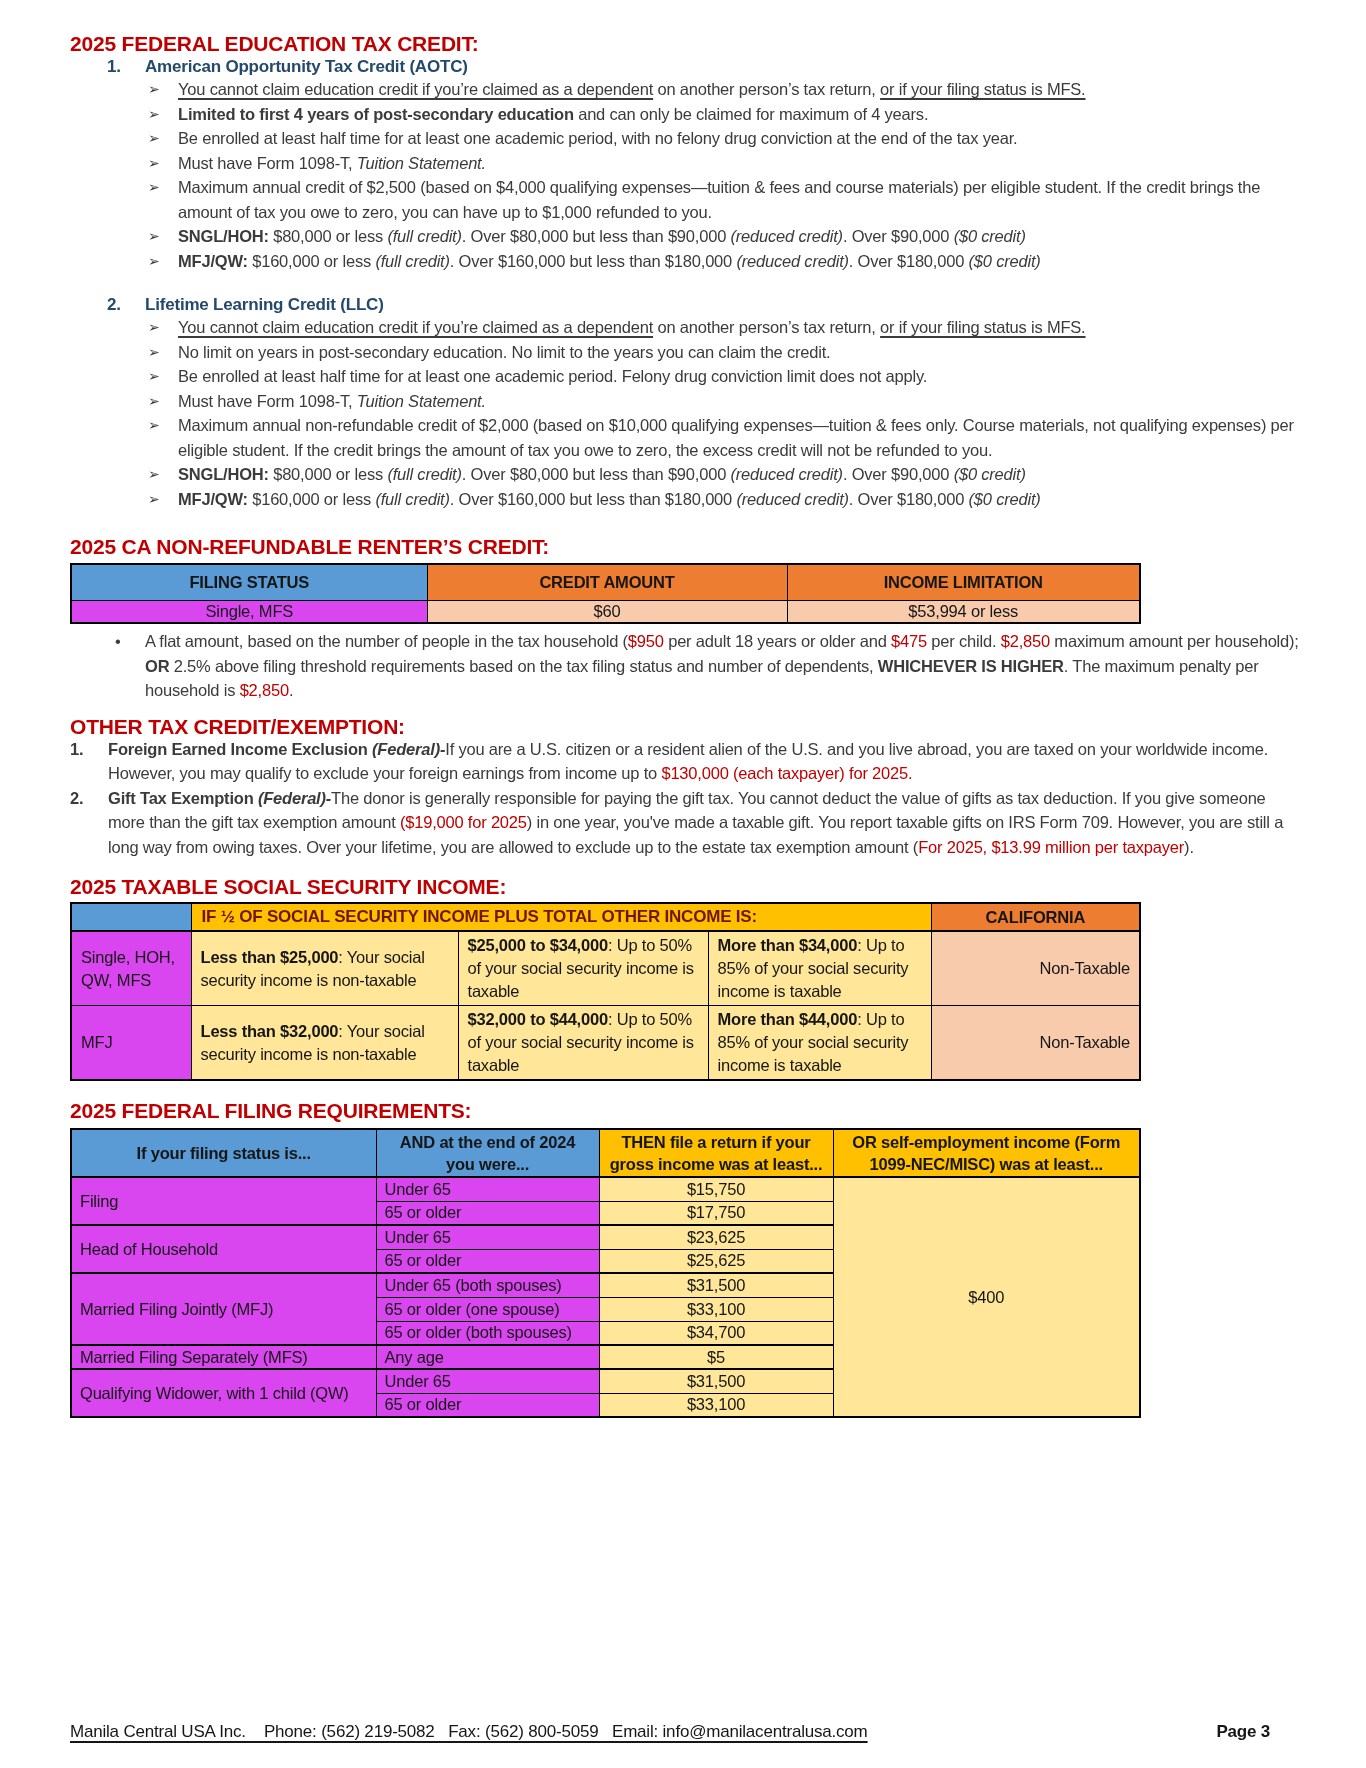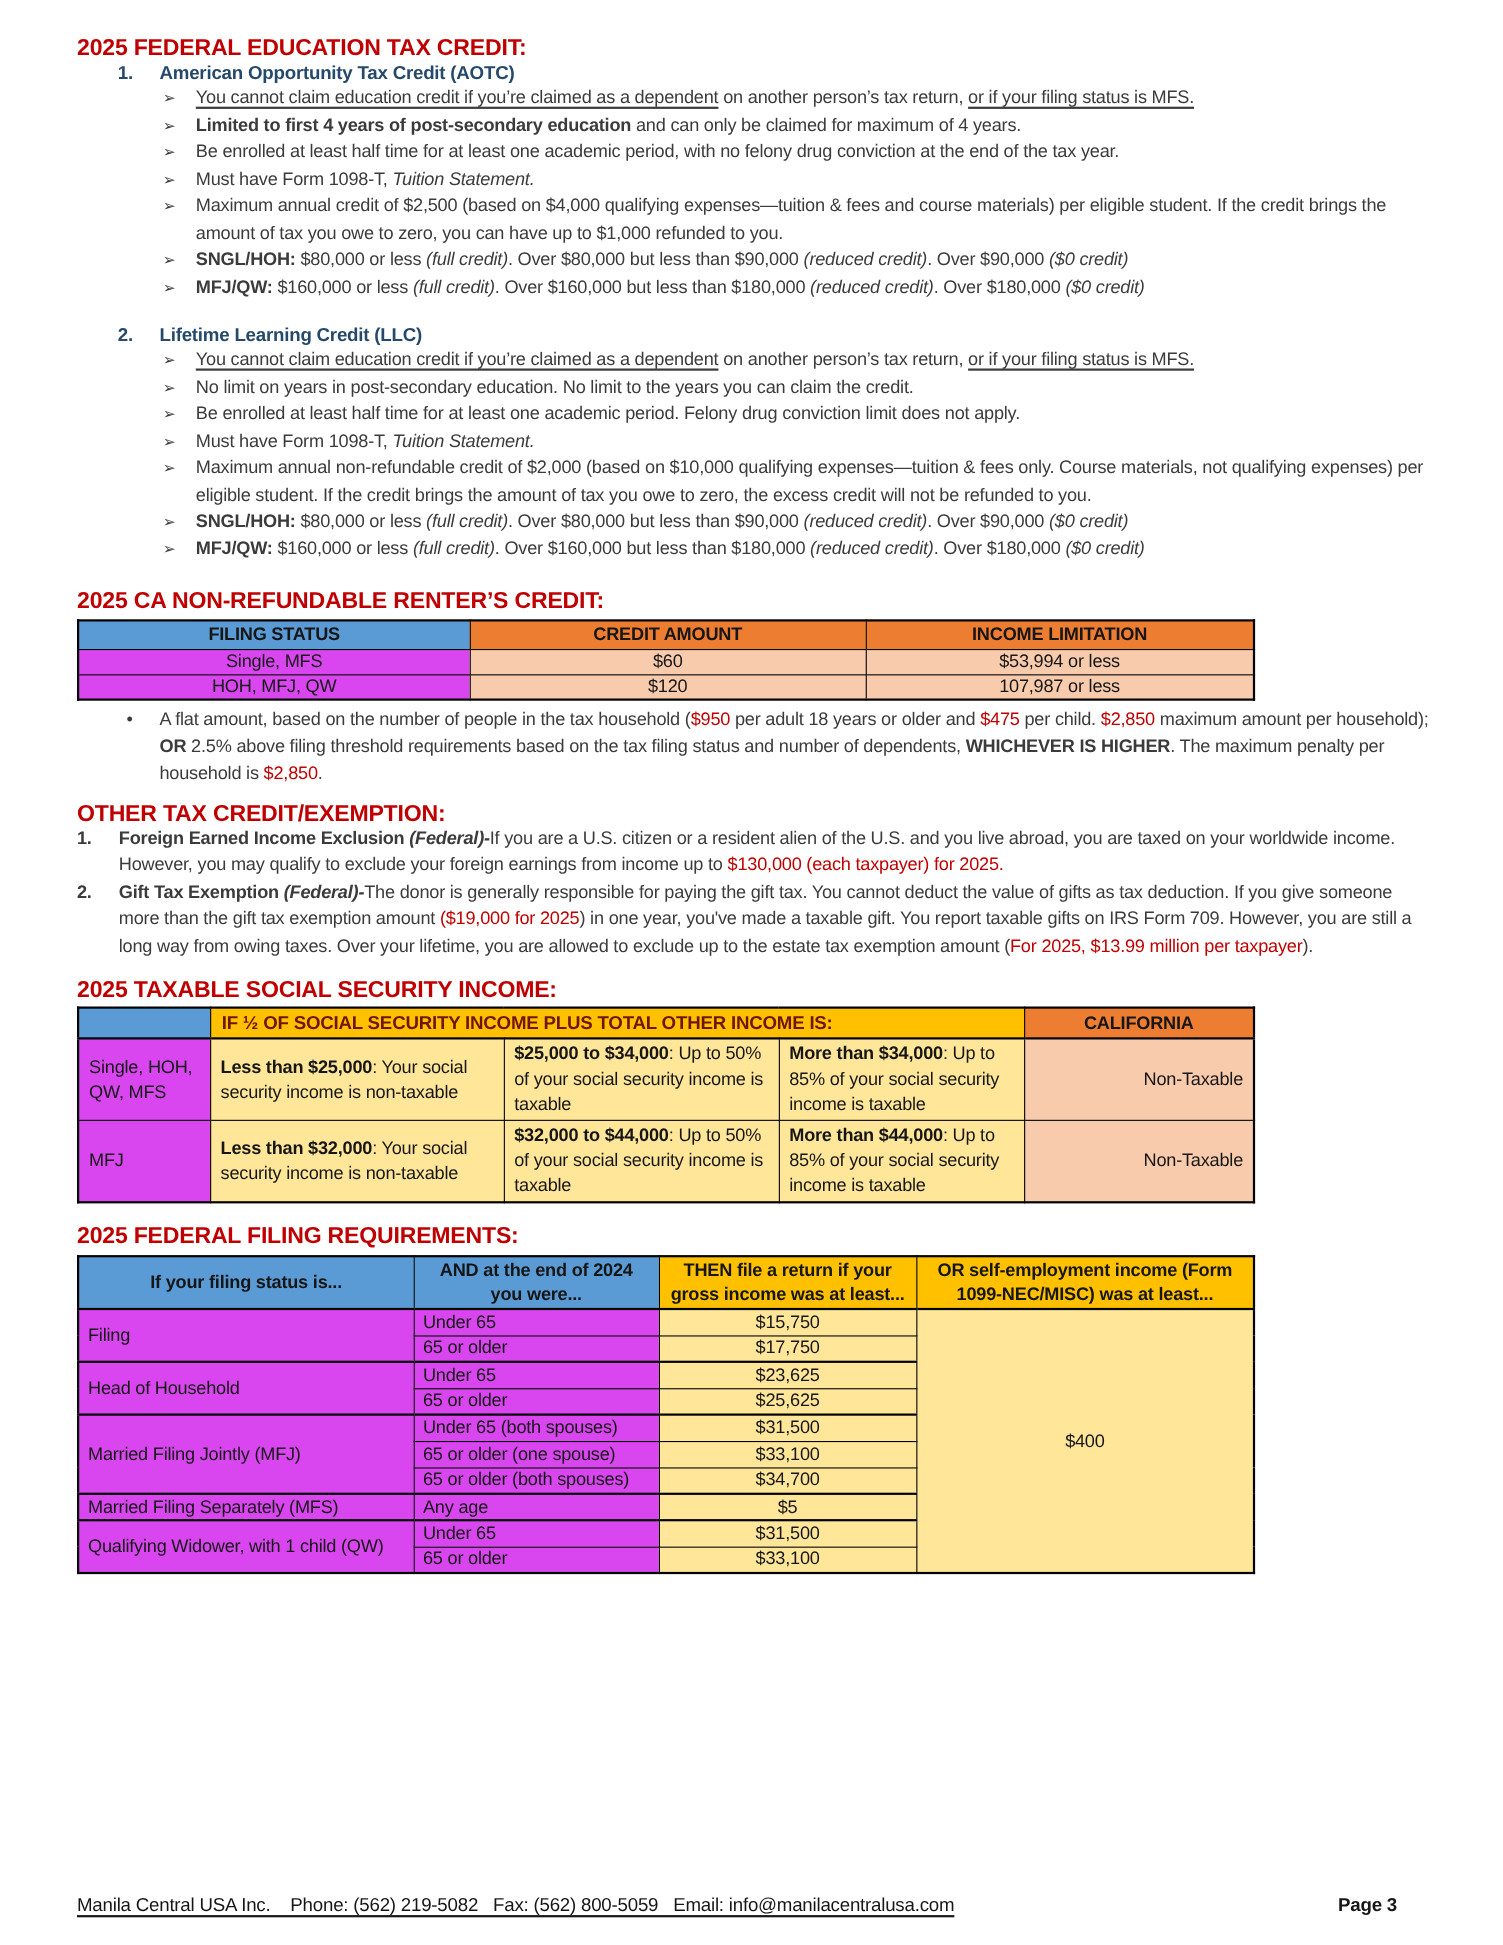--- a/index.html
+++ b/index.html
@@ -45,21 +45,21 @@
   th, td { border:1px solid #000; padding:1px 8px; }
   th { font-weight:700; }
   .th-blue   { background:#5B9BD5; }
   .th-orange { background:#ED7D31; }
   .th-gold   { background:#FFC000; }
   .td-blue   { background:#d946ef;margin-top:36px; }
   .td-orange { background:#F8CBAD; }
   .td-gold   { background:#FFE699; }
 
   .t-renters { margin-top:6px; }
-  .t-renters th { height:26px; text-align:center; }
+  .t-renters th { height:36px; text-align:center; }
   .t-renters td { height:23px; text-align:center; }
 
   .sec-renters  { margin-top:26px; }
   .sec-penalty  { margin-top:26px; }
   .sec-other    { margin-top:14px; }
   .sec-ss       { margin-top:18px; }
   .sec-filing   { margin-top:20px; }
 
   .t-ss { margin-top:5px; }
   .t-ss th { height:28px; }
@@ -169,25 +169,20 @@
         <th class="th-blue">FILING STATUS</th>
         <th class="th-orange">CREDIT AMOUNT</th>
         <th class="th-orange">INCOME LIMITATION</th>
       </tr>
     </thead>
     <tbody>
       <tr>
         <td class="td-blue">Single, MFS</td>
         <td class="td-orange">$60</td>
         <td class="td-orange">$53,994 or less</td>
-      </tr>
-      <tr>
-        <td class="td-blue">HOH, MFJ, QW</td>
-        <td class="td-orange">$120</td>
-        <td class="td-orange">107,987 or less</td>
       </tr>
     </tbody>
   </table>
 
   <div class="dot-bullet">
     <span class="dot">•</span>
     <div class="btext"><span>A flat amount, based on the number of people in the tax household (</span><span class="r">$950</span><span> per adult 18 years or older and </span><span class="r">$475</span><span> per child. </span><span class="r">$2,850</span><span> maximum amount per household); </span><span class="b">OR</span><span> 2.5% above filing threshold requirements based on the tax filing status and number of dependents, </span><span class="b">WHICHEVER IS HIGHER</span><span>. The maximum penalty per household is </span><span class="r">$2,850</span><span>.</span></div>
   </div>
 
   <div class="h-red sec-other">OTHER TAX CREDIT/EXEMPTION:</div>

